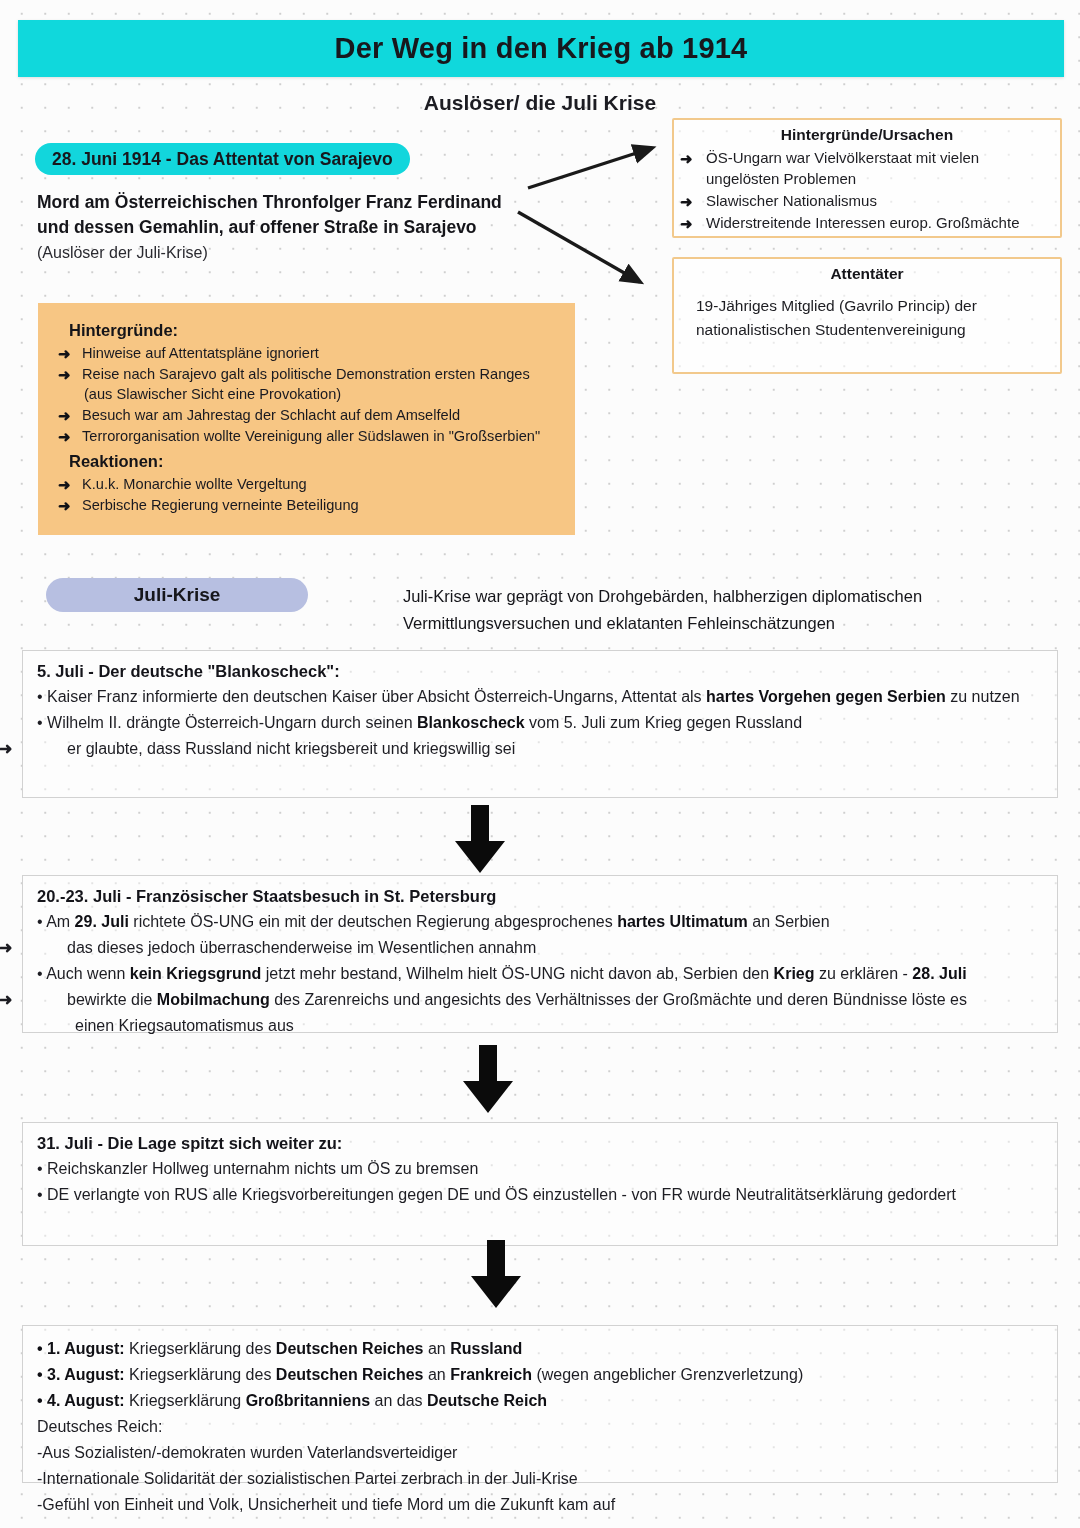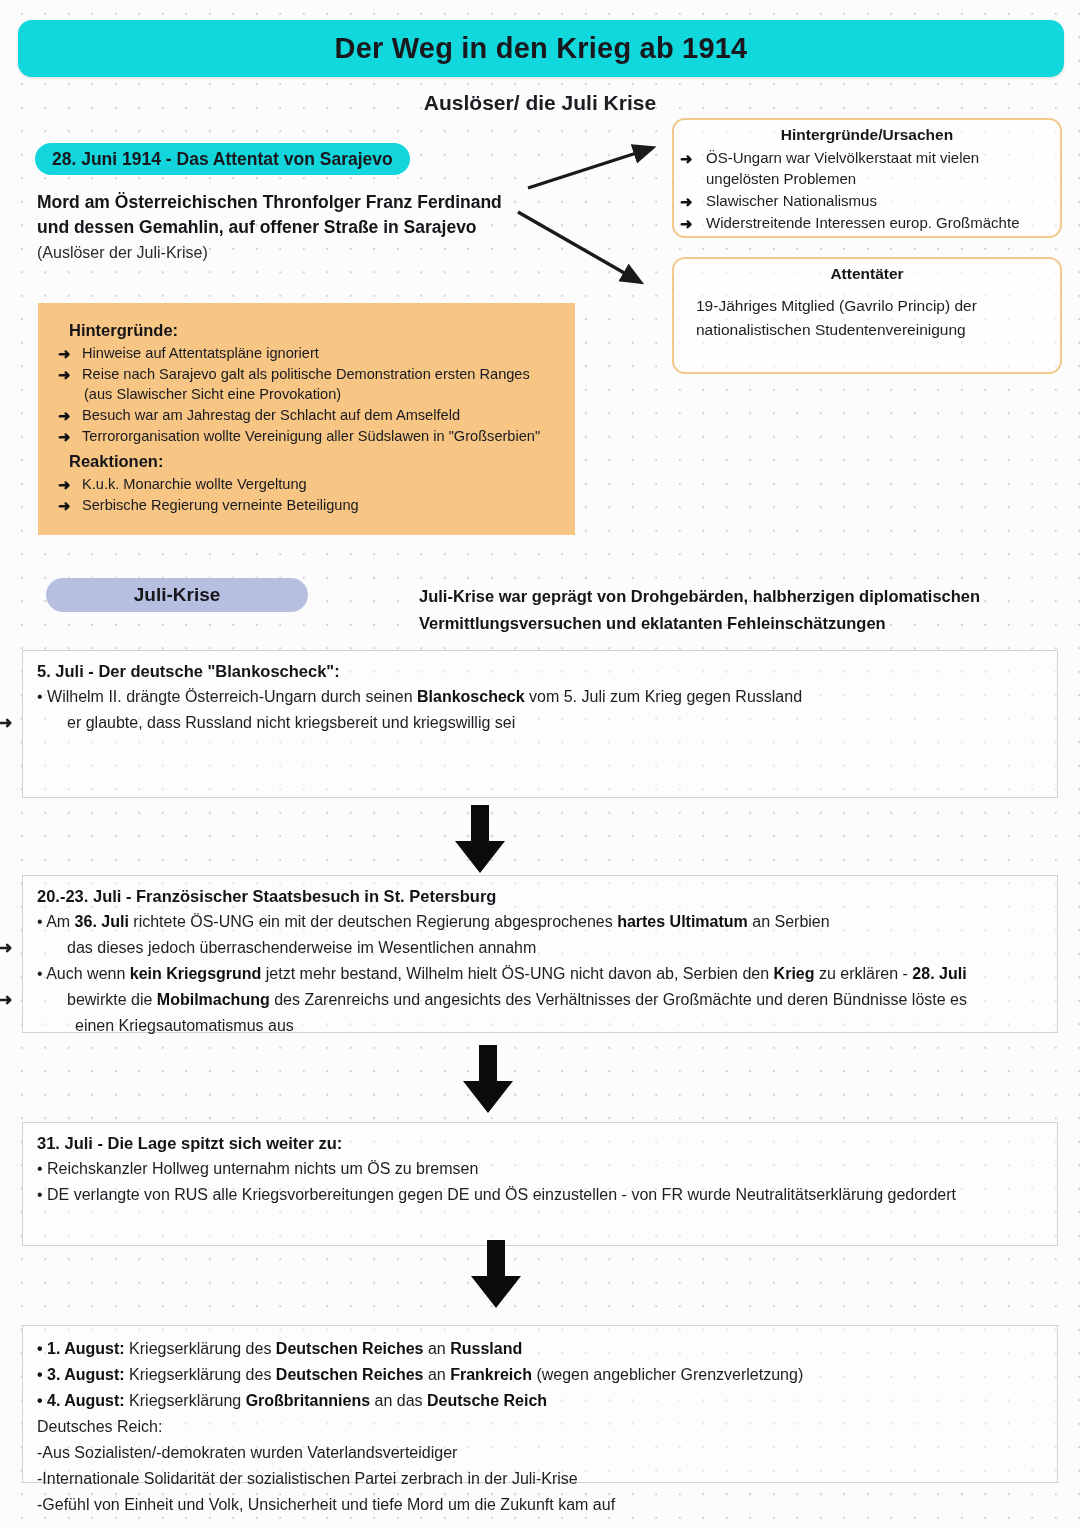--- a/index.html
+++ b/index.html
@@ -25,21 +25,21 @@
     background-position: 10px 96px;
   }
 
   .header-band {
     position: absolute;
     left: 18px;
     top: 20px;
     width: 1046px;
     height: 57px;
     background: #10d8dc;
-    border-radius: 14px;
+    border-radius: 0;
     box-shadow: 0 1px 3px rgba(0,0,0,0.13);
     display: flex;
     align-items: center;
     justify-content: center;
   }
   .header-title {
     font-size: 29px;
     font-weight: bold;
     color: #18181d;
     letter-spacing: .2px;
@@ -98,21 +98,21 @@
     font-weight: normal;
     font-size: 16px;
     color: #2a2a30;
   }
 
   
   .obox {
     position: absolute;
     border: 2px solid #f2c98c;
     background: rgba(255,255,255,0.55);
-    border-radius: 13px;
+    border-radius: 2px;
   }
   .obox-title {
     text-align: center;
     font-weight: bold;
     font-size: 15.5px;
     color: #16161b;
     margin: 6px 0 3px;
   }
   #box-hintergruende { left: 672px; top: 118px; width: 386px; height: 116px; }
   #box-attentaeter  { left: 672px; top: 257px; width: 386px; height: 113px; }
@@ -169,23 +169,22 @@
   }
 
   
   .juli-caption {
     position: absolute;
     left: 403px;
     top: 583px;
     width: 630px;
     font-size: 16.5px;
     line-height: 27px;
-    font-weight: bold;
+    font-weight: normal;
     color: #15151a;
-    margin-left: 16px;
   }
 
   
   .tbox {
     position: absolute;
     left: 22px;
     width: 1036px;
     border: 1px solid #d2d2d2;
     background: rgba(255,255,255,0.42);
     box-sizing: border-box;
@@ -298,33 +297,34 @@
   <div class="pill pill-juli">
     <span>Juli-Krise</span>
   </div>
   <div class="juli-caption">
     <div>Juli-Krise war geprägt von Drohgebärden, halbherzigen diplomatischen</div>
     <div>Vermittlungsversuchen und eklatanten Fehleinschätzungen</div>
   </div>
 
   <div class="tbox" id="tbox1">
     <div class="t-title">5. Juli - Der deutsche "Blankoscheck":</div>
+    <p><span>• Kaiser Franz informierte den deutschen Kaiser über Absicht Österreich-Ungarns, Attentat als </span><b>hartes Vorgehen gegen Serbien</b><span> zu nutzen</span></p>
     <p><span>• Wilhelm II. drängte Österreich-Ungarn durch seinen </span><b>Blankoscheck</b><span> vom 5. Juli zum Krieg gegen Russland</span></p>
     <p class="indent"><span class="ar">➜</span><span>er glaubte, dass Russland nicht kriegsbereit und kriegswillig sei</span></p>
   </div>
 
   <div class="down-arrow" id="da1">
     <svg width="72" height="72" viewBox="0 0 72 72">
         <path d="M27 2 h18 v36 h16 L36 70 L11 38 h16 z" fill="#0b0b0b"></path>
       </svg>
   </div>
 
   <div class="tbox" id="tbox2">
     <div class="t-title">20.-23. Juli - Französischer Staatsbesuch in St. Petersburg</div>
-    <p><span>• Am </span><b>36. Juli</b><span> richtete  ÖS-UNG ein mit der deutschen Regierung abgesprochenes </span><b>hartes Ultimatum</b><span> an Serbien</span></p>
+    <p><span>• Am </span><b>29. Juli</b><span> richtete  ÖS-UNG ein mit der deutschen Regierung abgesprochenes </span><b>hartes Ultimatum</b><span> an Serbien</span></p>
     <p class="indent"><span class="ar">➜</span><span>das dieses jedoch überraschenderweise im Wesentlichen annahm</span></p>
     <p><span>• Auch wenn </span><b>kein Kriegsgrund</b><span> jetzt mehr bestand, Wilhelm hielt ÖS-UNG nicht davon ab, Serbien den </span><b>Krieg</b><span> zu erklären - </span><b>28. Juli</b></p>
     <p class="indent"><span class="ar">➜</span><span>bewirkte die </span><b>Mobilmachung</b><span> des Zarenreichs und angesichts des Verhältnisses der Großmächte und deren Bündnisse löste es</span></p>
     <p class="hang2">einen Kriegsautomatismus aus</p>
   </div>
 
   <div class="down-arrow" id="da2">
     <svg width="72" height="72" viewBox="0 0 72 72">
         <path d="M27 2 h18 v36 h16 L36 70 L11 38 h16 z" fill="#0b0b0b"></path>
       </svg>

